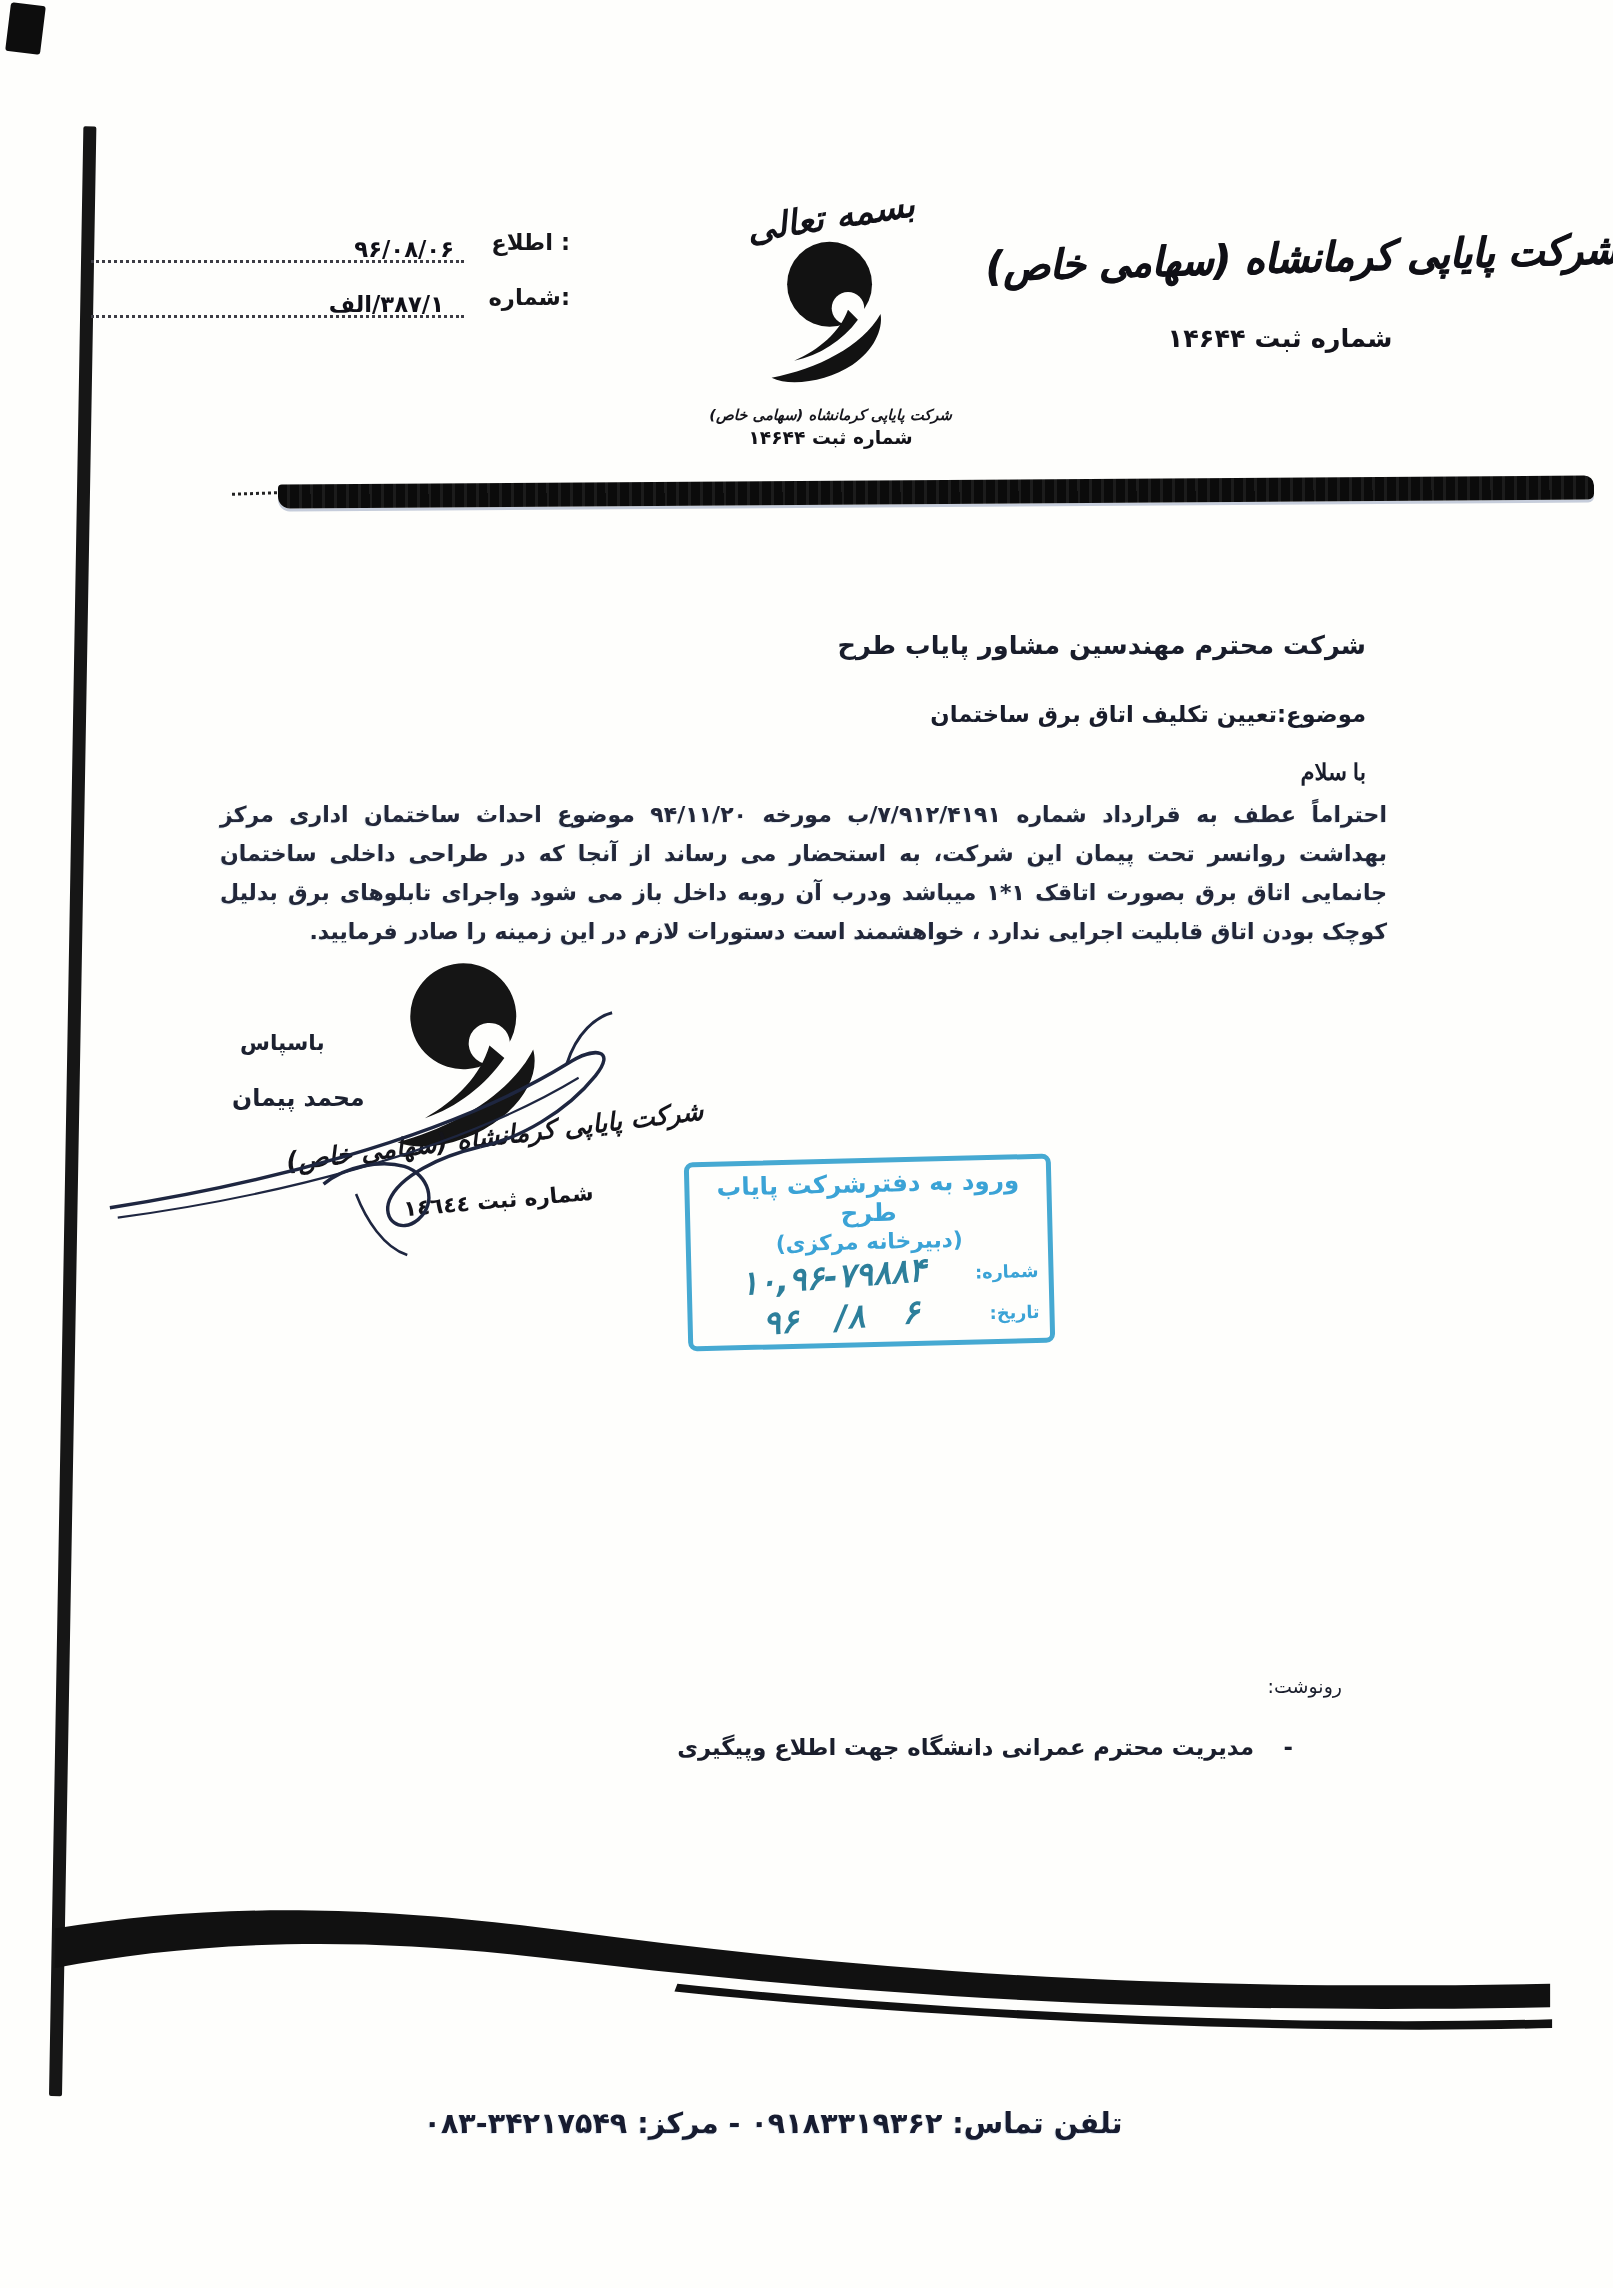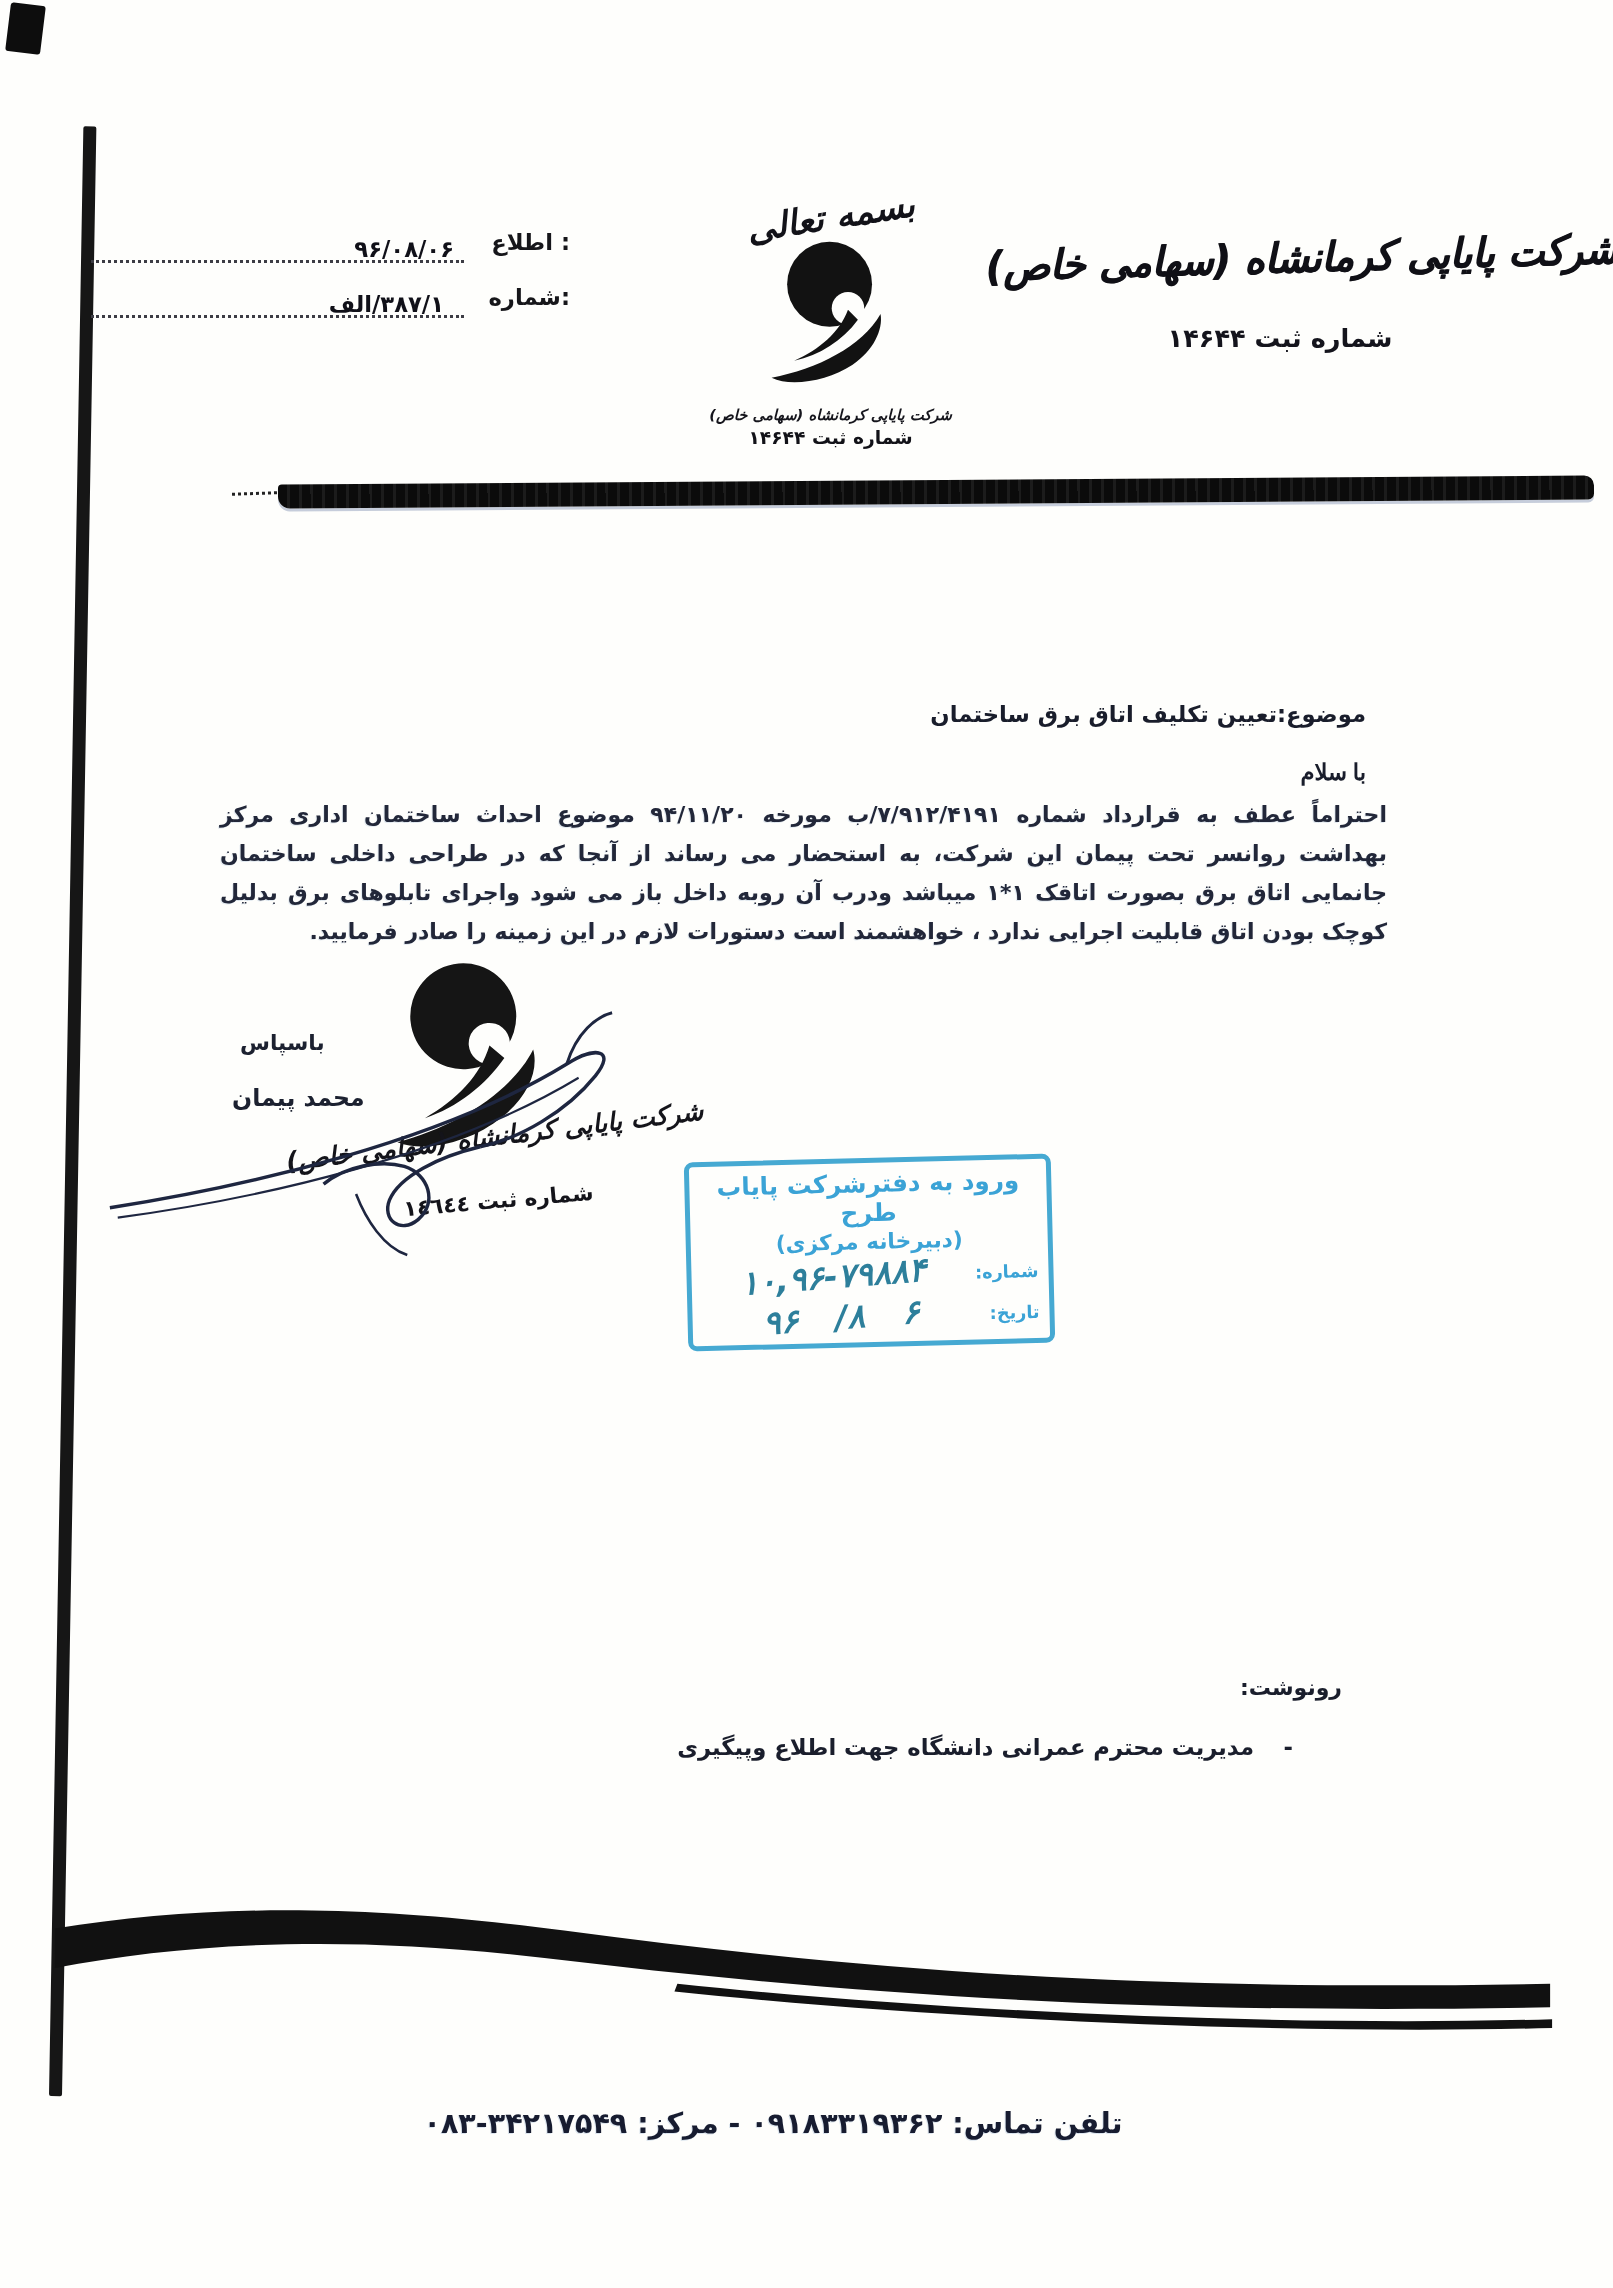--- a/index.html
+++ b/index.html
@@ -65,21 +65,21 @@
     text-align:center;color:#3ba3d6;direction:rtl;padding-top:5.9px;box-sizing:content-box;
   }
   .bs-l1{font-size:24.6px;font-weight:bold;letter-spacing:1px;}
   .bs-l2{font-size:21.7px;font-weight:bold;margin-top:2px;}
   .bs-row{display:flex;direction:rtl;align-items:center;justify-content:flex-start;padding-right:9.9px;margin-top:2px;}
   .bs-label{font-size:17.7px;font-weight:bold;flex:0 0 auto;}
   .bs-hand{font-size:33px;color:#2d7f9b;font-style:italic;transform:rotate(-3deg);flex:1;text-align:center;font-weight:bold;}
   .bs-hand2{word-spacing:25.6px;}
 
   
-  .cc-label{right:272px;top:1675px;font-size:22px;font-weight:bold;color:#1a1e2c;}
+  .cc-label{right:272px;top:1675px;font-size:19px;font-weight:normal;color:#1a1e2c;}
   .cc-item{right:321px;top:1734px;font-size:22.7px;font-weight:bold;direction:rtl;display:flex;gap:29.6px;color:#1a1e2c;}
 
   
   .band{left:47px;top:1889px;}
   .footer1{left:0;right:0;top:2039px;text-align:center;direction:rtl;font-size:28.6px;font-weight:bold;color:#171c30;text-shadow:-1px 1px 0 rgba(30,90,160,.15);}
   .footer2{left:0;right:0;top:2106px;text-align:center;direction:rtl;font-size:28.6px;font-weight:bold;color:#171c30;transform:translateX(-34px);text-shadow:-1px 1px 0 rgba(30,90,160,.15);}
 </style>
 </head>
 <body>
 
@@ -116,20 +116,21 @@
   </div>
 
   <div class="abs hr">
     <span class="brand rtl">شرکت پایاپی کرمانشاه (سهامی خاص)</span>
     <div class="brand-reg rtl">شماره ثبت ۱۴۶۴۴</div>
   </div>
 
   <div class="abs header-rule-specks"></div>
   <div class="abs header-rule"></div>
 
+  <div class="abs recipient rtl">شرکت محترم مهندسین مشاور پایاب طرح</div>
   <div class="abs subject rtl">موضوع:تعیین تکلیف اتاق برق ساختمان</div>
   <div class="abs salam rtl">با سلام</div>
   <div class="abs body-par">احتراماً عطف به قرارداد شماره ۷/۹۱۲/۴۱۹۱/ب مورخه ۹۴/۱۱/۲۰ موضوع احداث ساختمان اداری مرکز بهداشت روانسر تحت پیمان این شرکت، به استحضار می رساند از آنجا که در طراحی داخلی ساختمان جانمایی اتاق برق بصورت اتاقک ۱*۱ میباشد ودرب آن روبه داخل باز می شود واجرای تابلوهای برق بدلیل کوچک بودن اتاق قابلیت اجرایی ندارد ، خواهشمند است دستورات لازم در این زمینه را صادر فرمایید.</div>
 
   <div class="abs regards rtl">باسپاس</div>
   <div class="abs signer rtl">محمد پیمان</div>
 
   <div class="abs stamp-logo">
     <svg width="207" height="212" viewBox="0 0 100 108" xmlns="http://www.w3.org/2000/svg">
       <circle cx="49" cy="30" r="27" fill="#151515"></circle>

